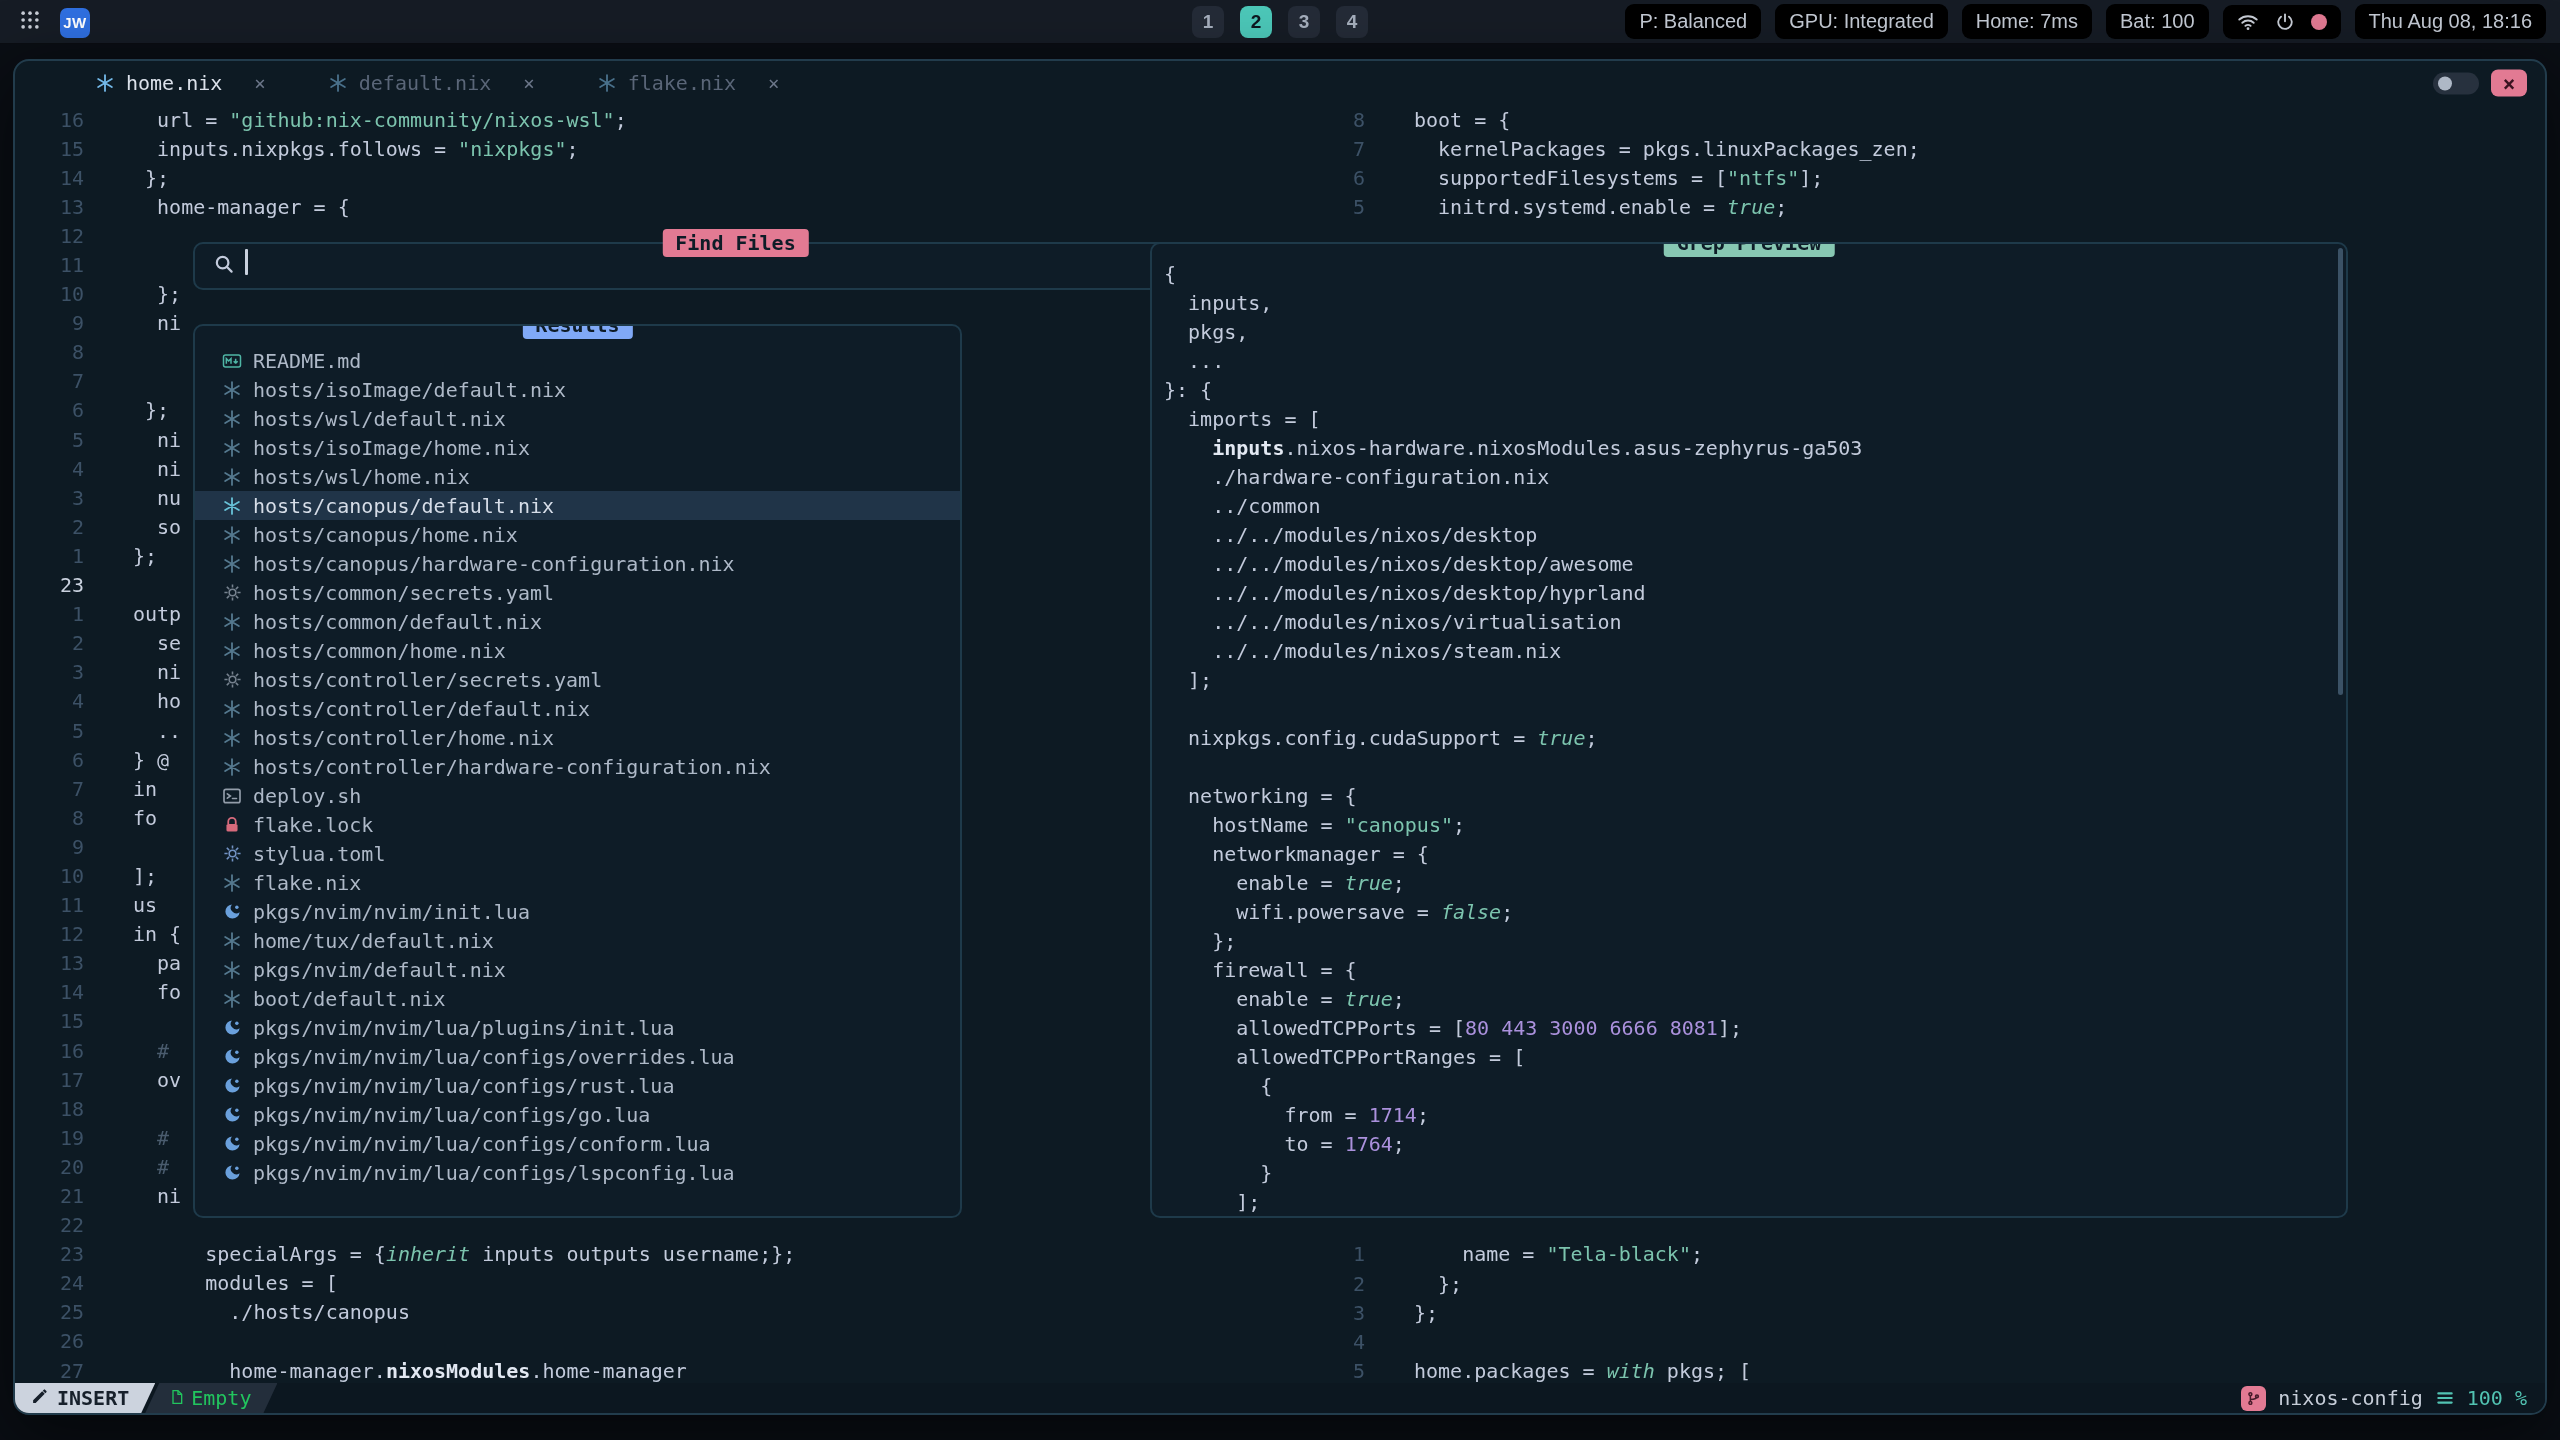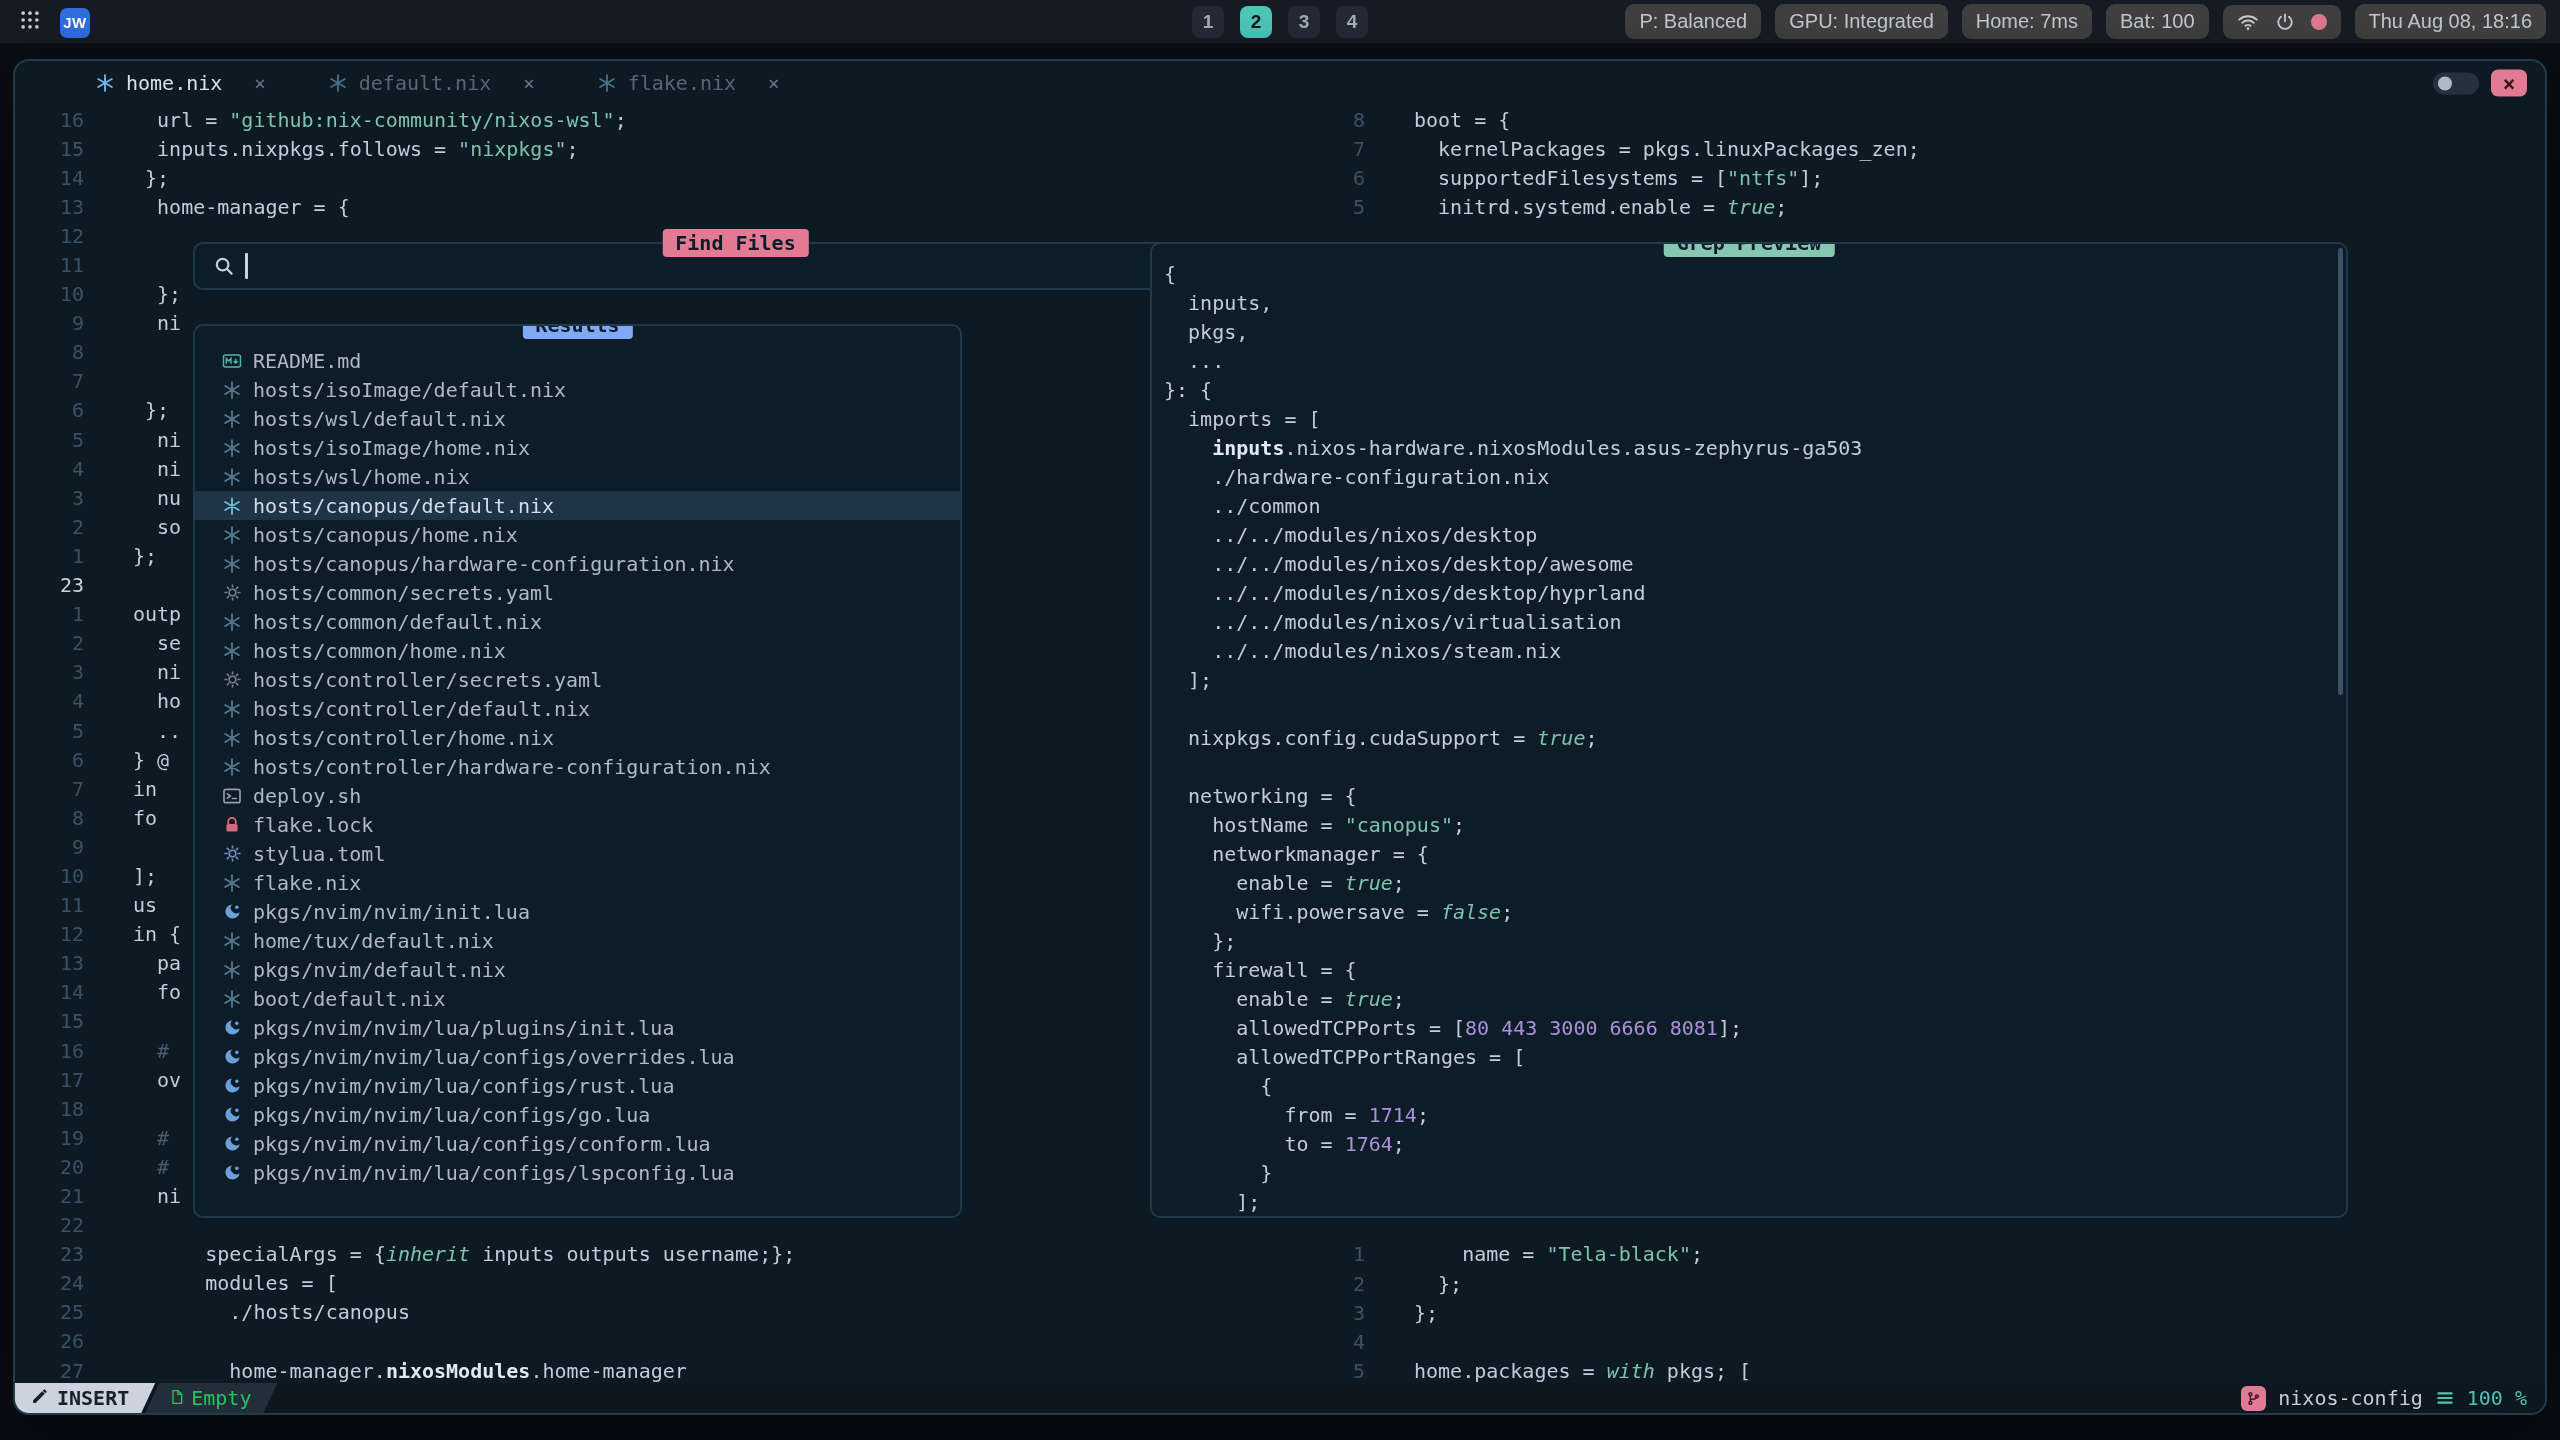--- a/index.html
+++ b/index.html
@@ -9,21 +9,21 @@
 
 .topbar{position:absolute;left:0;top:0;right:0;height:44px;background:#161c25;display:flex;align-items:center;padding:0 14px;border-bottom:1px solid #0a0d12}
 .tb-left{display:flex;align-items:flex-end;gap:14px}
 .iconbtn{width:32px;height:32px;border-radius:7px;display:flex;align-items:center;justify-content:center;color:#c8cdd6}
 .logo{width:30px;height:30px;border-radius:7px;background:#2f6fe0;color:#fff;font-weight:700;font-size:15px;display:flex;align-items:center;justify-content:center;letter-spacing:.5px}
 .tb-center{position:absolute;left:50%;top:50%;transform:translate(-50%,-50%);display:flex;gap:16px}
 .ws{width:32px;height:32px;border-radius:8px;background:#242b37;color:#a6afbd;font-size:19px;font-weight:600;display:flex;align-items:center;justify-content:center;cursor:default}
 .ws.active{background:var(--workspace-active,#4cc8b9);color:#0d1720}
 .tb-right{margin-left:auto;display:flex;align-items:center;gap:14px;font-size:20px;color:#c4cad4}
 #modules{display:flex;align-items:center;gap:14px}
-.pill{background:#404040;border-radius:9px;padding:6px 14px;display:flex;align-items:center;gap:16px;white-space:nowrap}
+.pill{background:#000000;border-radius:9px;padding:6px 14px;display:flex;align-items:center;gap:16px;white-space:nowrap}
 .pill svg{display:block}
 .dot{width:16px;height:16px;border-radius:50%;background:var(--accent-pink,#e27a93)}
 
 
 .window{position:absolute;left:13px;top:59px;width:2534px;height:1356px;border-radius:16px;background:var(--editor-bg,#0d1a23);border:2px solid #223c4c;box-shadow:0 20px 70px rgba(0,0,0,.55);overflow:hidden;font-family:"DejaVu Sans Mono",monospace}
 .tabbar{position:relative;height:44px;display:flex;align-items:center;padding-left:80px}
 #tabs{display:flex;height:100%}
 .tab{display:flex;align-items:center;margin-right:62px;font-size:20px;color:#5a6678}
 .tab .tabic{color:#49708a;margin-right:11px;display:flex}
 .tab.active{color:#dbe1ea}
@@ -49,21 +49,21 @@
 .c-n{color:var(--number-purple,#ab91dd)}
 .c-b{color:#e2e8f2;font-weight:700}
 .c-c{color:#4a5c6e}
 
 
 .float{position:absolute;background:#0e1c27;border:2px solid #1e3a4a;border-radius:10px;z-index:5}
 .ftitle{position:absolute;top:-15px;left:50%;transform:translateX(-50%);font-size:20px;font-weight:700;color:#0e1c27;padding:2px 13px;border-radius:4px;z-index:6;white-space:nowrap;font-family:"DejaVu Sans Mono",monospace}
 .ftitle.pink{background:var(--accent-pink,#e27a93)}
 .ftitle.blue{background:var(--accent-blue,#80a9f7)}
 .ftitle.tealbg{background:var(--accent-teal,#87c7b2)}
-.f-find{left:178px;top:137px;width:1085px;height:48px;display:flex;align-items:center;padding:13px 18px;color:#c3cbdc}
+.f-find{left:178px;top:137px;width:1085px;height:48px;display:flex;align-items:flex-end;padding:13px 18px;color:#c3cbdc}
 .mag{display:flex;color:#c3cbdc}
 .caret{width:3px;height:26px;background:#c9d1de;margin-left:10px;border-radius:1px}
 .fcount{margin-left:auto;color:#4e6377}
 .f-results{left:178px;top:219px;width:769px;height:894px;padding-top:20px;overflow:hidden}
 .rrow{height:29px;display:flex;align-items:center;padding-left:26px;color:#aeb9c8}
 .rrow.sel{background:var(--selection-bg,#203448);color:#d6dde8}
 .ric{width:22px;display:flex;justify-content:center;margin-right:10px}
 .ic-nix{color:#54788e}
 .rrow.sel .ic-nix{color:#67c0d6}
 .ic-md{color:#4fb5a5}

